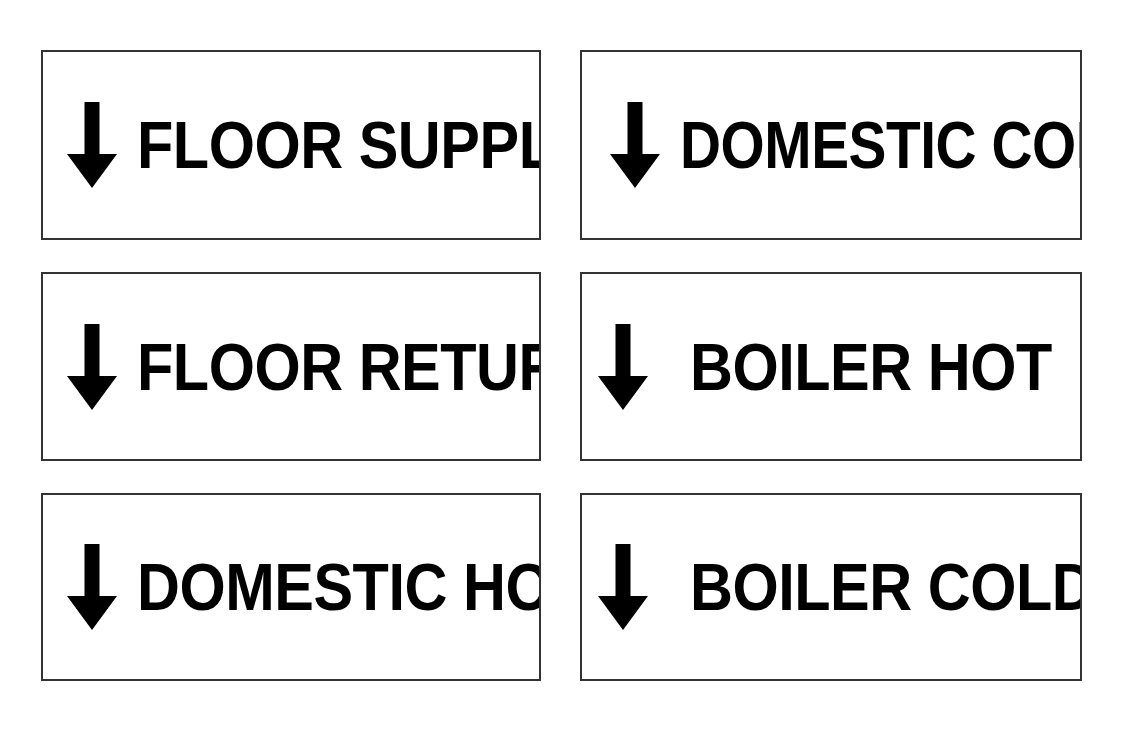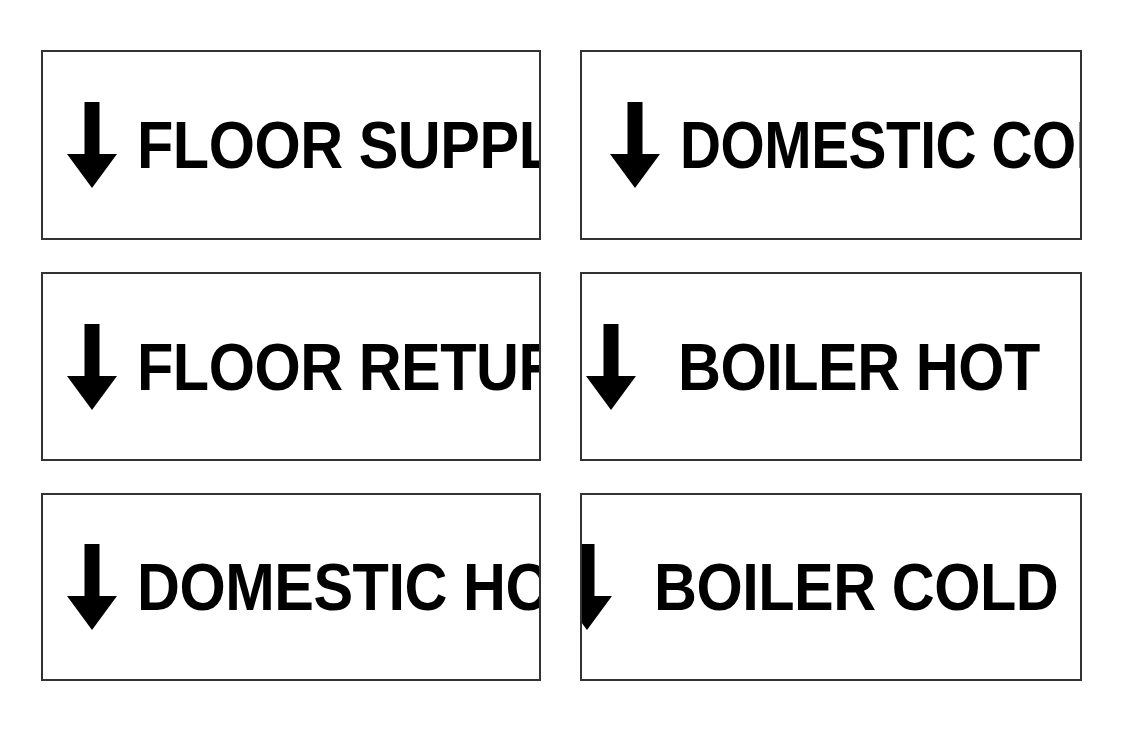--- a/index.html
+++ b/index.html
@@ -53,21 +53,21 @@
     padding-right: 12px;
   }
   .label-card.col-right {
     padding-left: 28px;
     padding-right: 12px;
   }
 
   
   .label-card.text-centered {
     padding-left: 16px;
-    justify-content: center;
+    justify-content: space-between;
   }
   .label-card.text-centered .label-text {
     margin-left: 42px;
   }
 
   .arrow-icon {
     flex: 0 0 auto;
     width: 50px;
     height: 86px;
     display: block;

